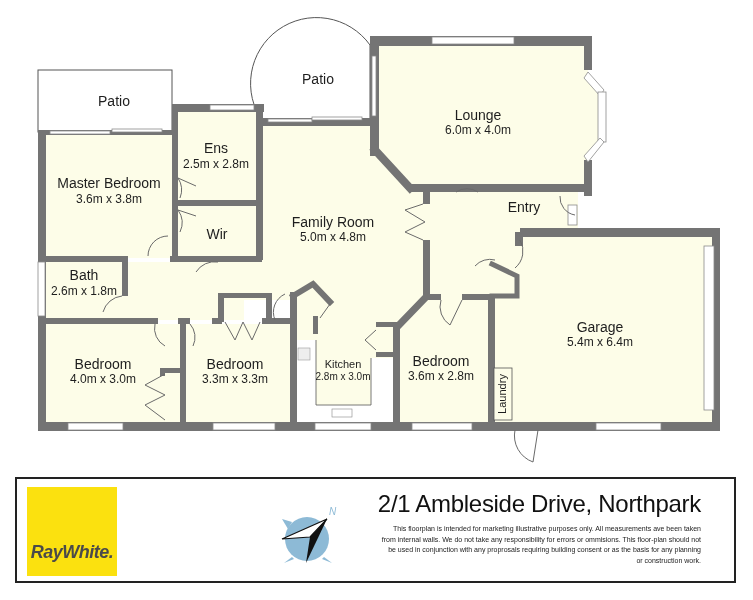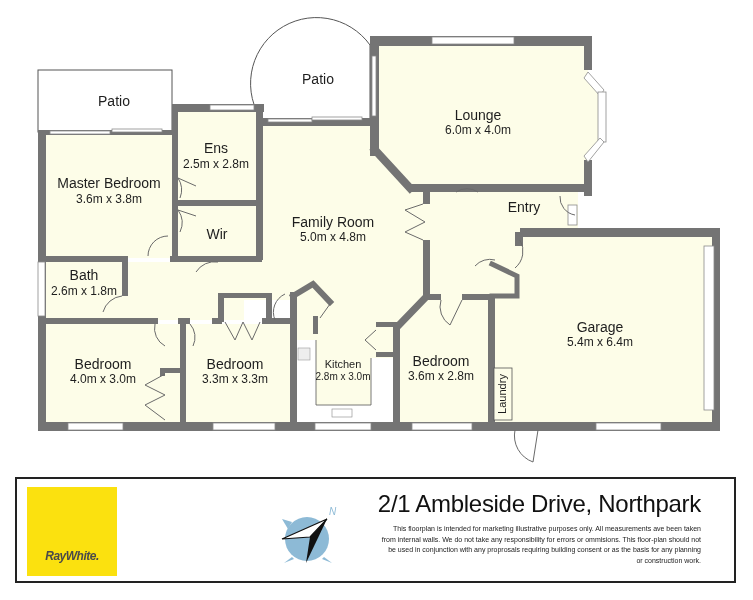--- a/index.html
+++ b/index.html
@@ -20,21 +20,21 @@
     position: absolute; left: 15px; top: 477px; width: 721px; height: 106px;
     border: 2px solid #222; box-sizing: border-box; background: #fff;
   }
   .logo {
     position: absolute; left: 10px; top: 8px; width: 90px; height: 89px;
     background: #fbe10f;
   }
   .logo-text {
     position: absolute; left: 0; right: 0; bottom: 13px; text-align: center;
     font-family: "Liberation Sans", sans-serif; font-weight: bold; font-style: italic;
-    font-size: 12px; color: #4a4a4a; letter-spacing: -0.5px;
+    font-size: 18px; color: #4a4a4a; letter-spacing: -0.5px;
   }
   .compass { position: absolute; left: 255px; top: 18px; width: 80px; height: 80px; }
   .address {
     position: absolute; right: 33px; top: 11px;
     font-family: "Liberation Sans", sans-serif; font-size: 24px; color: #111; letter-spacing: -0.3px;
     white-space: nowrap;
   }
   .disclaimer {
     position: absolute; right: 33px; top: 45px; width: 320px; text-align: right;
     font-family: "Liberation Sans", sans-serif; font-size: 7px; line-height: 10.5px; color: #222;

